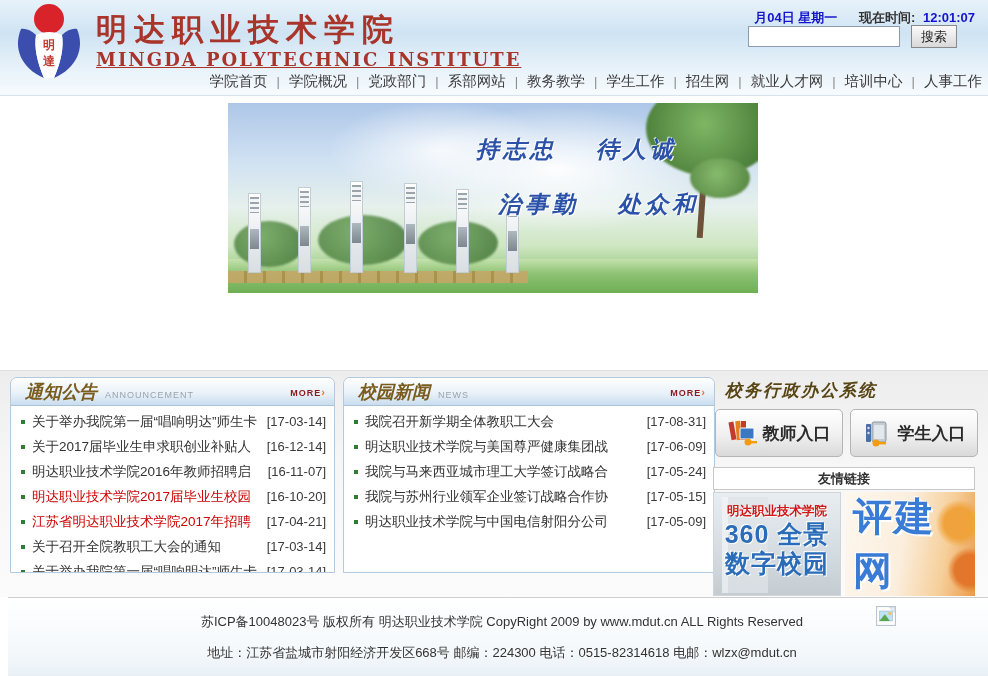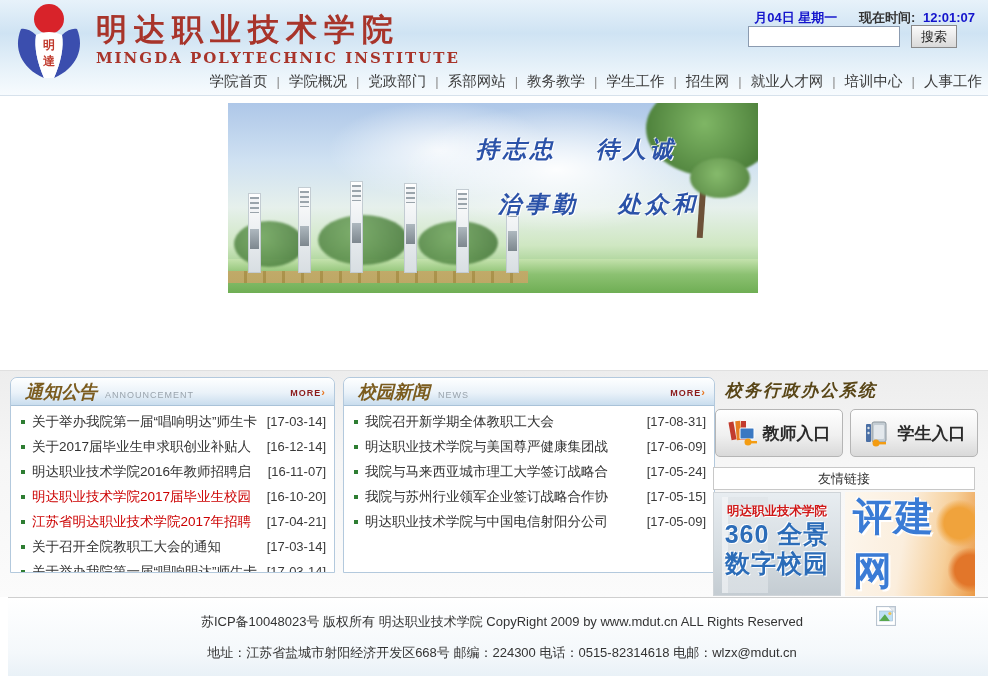--- a/index.html
+++ b/index.html
@@ -13,22 +13,22 @@
     background:linear-gradient(180deg,#e7f2fa 0%,#cfe3f3 35%,#e9f3fa 75%,#f7fbfe 100%);
     border-bottom:1px solid #d7e2ec;
   }
   .logo { position:absolute; left:8px; top:2px; }
   .brand { position:absolute; left:96px; top:12px; }
   .brand-title {
     font-family:"DejaVu Serif", serif; font-weight:bold; font-size:31px;
     color:#a8342a; letter-spacing:7px; line-height:1.1;
   }
   .brand-sub {
-    font-family:"DejaVu Serif", serif; font-weight:bold; font-size:15px;
-    color:#a8342a; letter-spacing:2px; margin-top:3px;
+    font-family:"DejaVu Serif", serif; font-weight:bold; font-size:18px;
+    color:#a8342a; letter-spacing:2px; margin-top:3px;text-decoration:underline;
   }
   .datetime { position:absolute; right:13px; top:9px; font-size:13px; font-weight:bold; white-space:nowrap; }
   .datetime .blue { color:#1414cc; }
   .datetime .lbl { color:#333; margin-left:18px; margin-right:4px; }
   .searchbar { position:absolute; right:31px; top:25px; display:flex; align-items:center; }
   .searchbar input {
     width:152px; height:21px; border:1px solid #8b9bb0; background:#fff; font-size:12px; padding:0 4px;
   }
   .searchbar button {
     margin-left:11px; height:23px; padding:1px 9px; font-size:13px; color:#222;
@@ -104,21 +104,21 @@
   .entries { display:flex; gap:7px; margin-top:7px; padding-left:2px; }
   .entry-btn {
     width:128px; height:48px; display:flex; align-items:center; justify-content:center; gap:5px;
     background:linear-gradient(180deg,#ffffff 0%,#f0f0f0 55%,#d9d9d9 100%);
     border:1px solid #b5b5b5; border-radius:5px; cursor:pointer;
   }
   .entry-btn span.lbl { font-size:17px; font-weight:bold; color:#2b2b2b; }
   .links-hd {
     margin-top:10px; width:262px; height:23px; background:#fff; border:1px solid #c8c8c8;
     display:flex; align-items:center; justify-content:center;
-    font-size:13px; font-weight:normal; color:#333;
+    font-size:13px; font-weight:bold; color:#333;
   }
   .links-banners { display:flex; gap:4px; margin-top:2px; }
   .lbanner { height:104px; position:relative; overflow:hidden; cursor:pointer; }
   .lbanner1 { width:128px; border:1px solid #cfd4d8;
     background:linear-gradient(180deg,#e8edf1 0%,#d6dde2 55%,#c4ccd2 100%); text-align:center; }
   .lbanner1::before { content:""; position:absolute; left:8px; top:4px; width:46px; height:96px;
     background:linear-gradient(90deg,#f4f6f8 0 6px,#dfe4e8 6px 9px); opacity:.7; }
   .lb1-l1 { position:relative; margin-top:10px; font-size:12.5px; font-weight:bold; color:#d01818; text-shadow:1px 1px 0 #fff; }
   .lb1-l2, .lb1-l3 { position:relative; font-size:25px; font-weight:bold; color:#2b6cb8;
     line-height:1.15; text-shadow:1px 1px 0 #fff, -1px -1px 0 #fff; letter-spacing:1px; }

